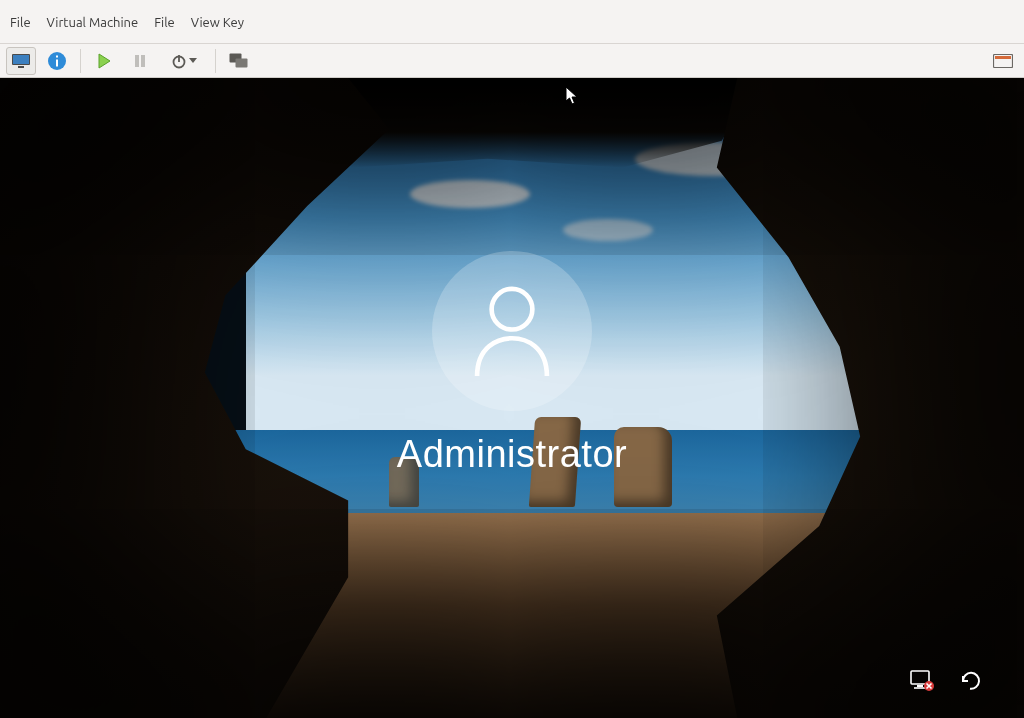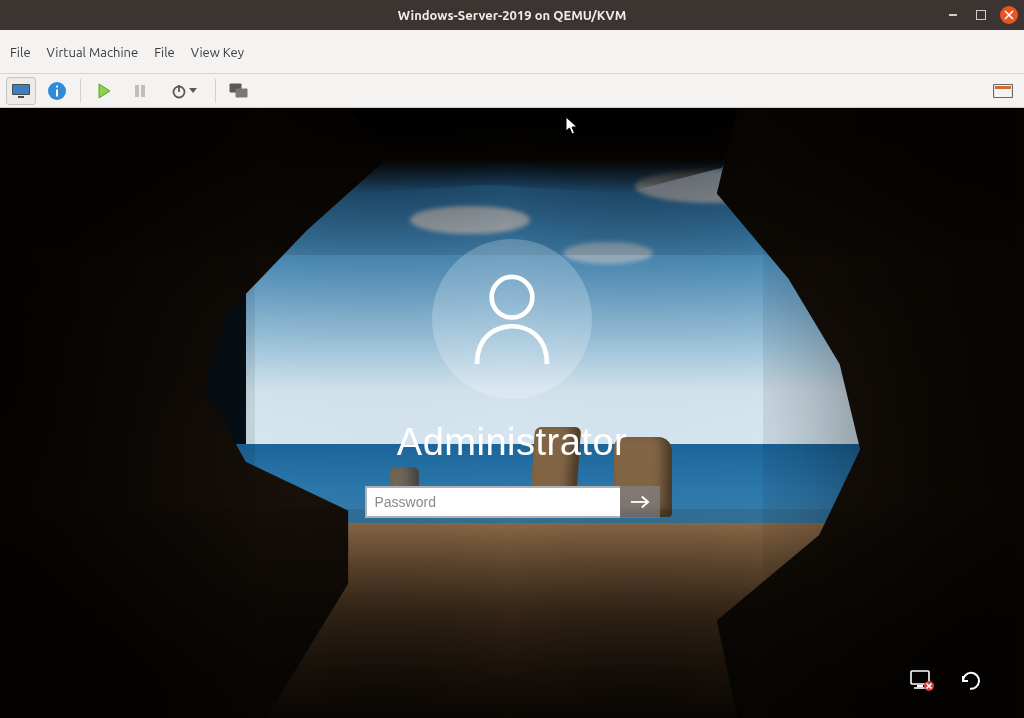--- a/index.html
+++ b/index.html
@@ -109,32 +109,20 @@
   .logon-opts .opt { width: 26px; height: 26px; display:flex; align-items:center; justify-content:center; }
 
   
   .cursor { position: absolute; left: 565px; top: 8px; width: 14px; height: 20px; pointer-events:none; }
 </style>
 </head>
 <body>
 
 <div class="window">
 
-  <div class="titlebar">
-    <span class="title">Windows-Server-2019 on QEMU/KVM</span>
-    <div class="win-controls">
-      <div class="wc min"></div>
-      <div class="wc max"></div>
-      <div class="wc close">
-        <svg viewBox="0 0 10 10">
-            <path d="M1 1 L9 9 M9 1 L1 9" stroke="#fff" stroke-width="1.6"></path>
-          </svg>
-      </div>
-    </div>
-  </div>
 
   <div class="menubar">
     <span>File</span>
     <span>Virtual Machine</span>
     <span>File</span>
     <span>View Key</span>
   </div>
 
   <div class="toolbar">
     <div class="tbtn active">
@@ -206,29 +194,20 @@
     </div>
 
     <div class="login">
       <div class="avatar">
         <svg viewBox="0 0 60 66">
           <circle cx="30" cy="18" r="14"></circle>
           <path d="M6 64 C6 44 20 38 30 38 C40 38 54 44 54 64"></path>
         </svg>
       </div>
       <div class="username">Administrator</div>
-      <div class="pw-row">
-        <input class="pw-input" type="password" placeholder="Password" style="">
-        <button class="pw-submit">
-          <svg viewBox="0 0 22 14">
-            <line x1="1" y1="7" x2="19" y2="7"></line>
-            <polyline points="13,1 20,7 13,13"></polyline>
-          </svg>
-        </button>
-      </div>
     </div>
 
     <div class="logon-opts">
       <div class="opt">
         <svg width="26" height="22" viewBox="0 0 26 22">
           <rect x="1" y="1" width="18" height="13" rx="1" fill="none" stroke="#fff" stroke-width="1.6"></rect>
           <rect x="7" y="15" width="6" height="2" fill="#fff"></rect>
           <line x1="4" y1="18" x2="16" y2="18" stroke="#fff" stroke-width="1.6"></line>
           <circle cx="19" cy="16" r="5" fill="#d83b3b"></circle>
           <path d="M16.5 13.5 L21.5 18.5 M21.5 13.5 L16.5 18.5" stroke="#fff" stroke-width="1.6"></path>

